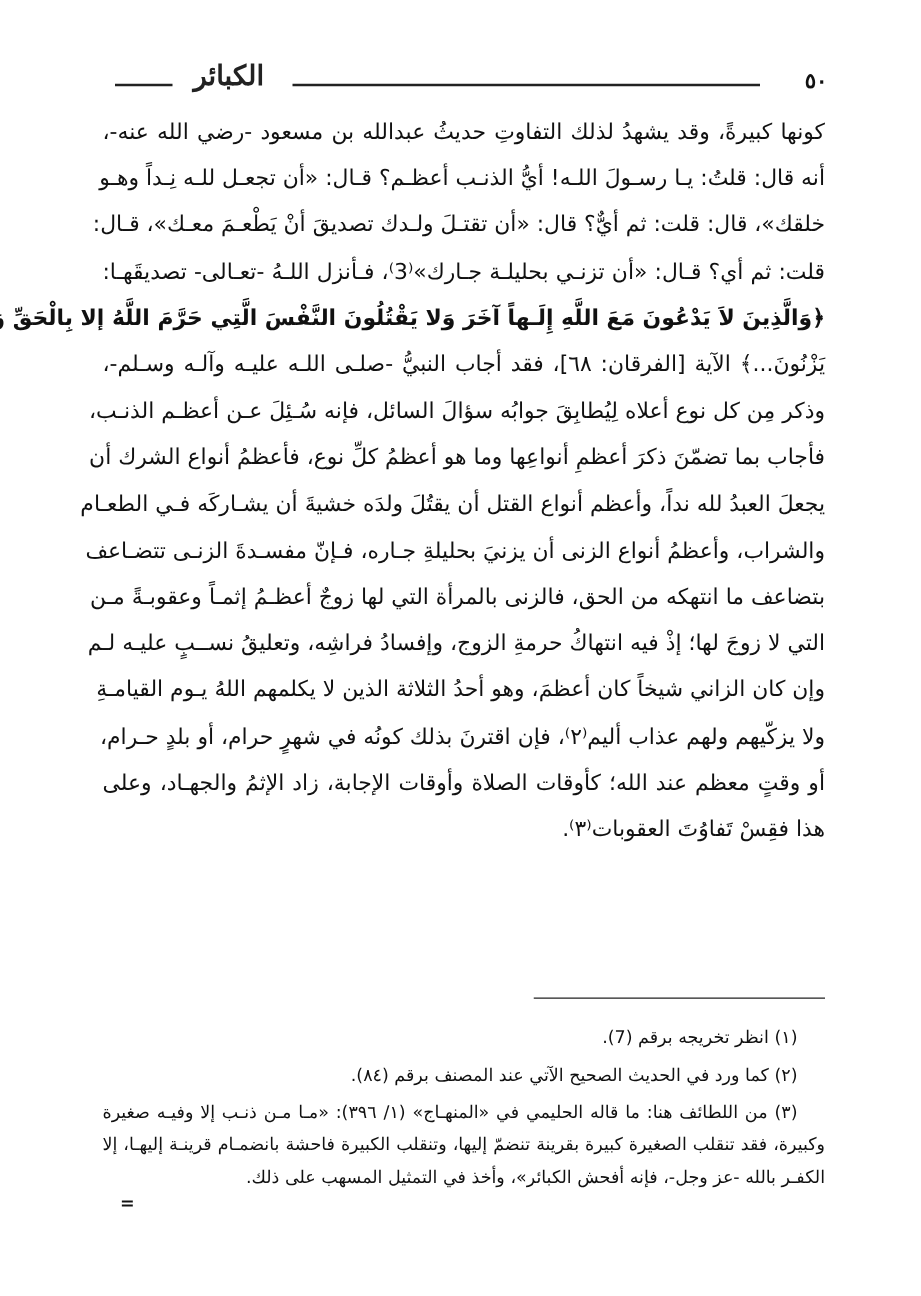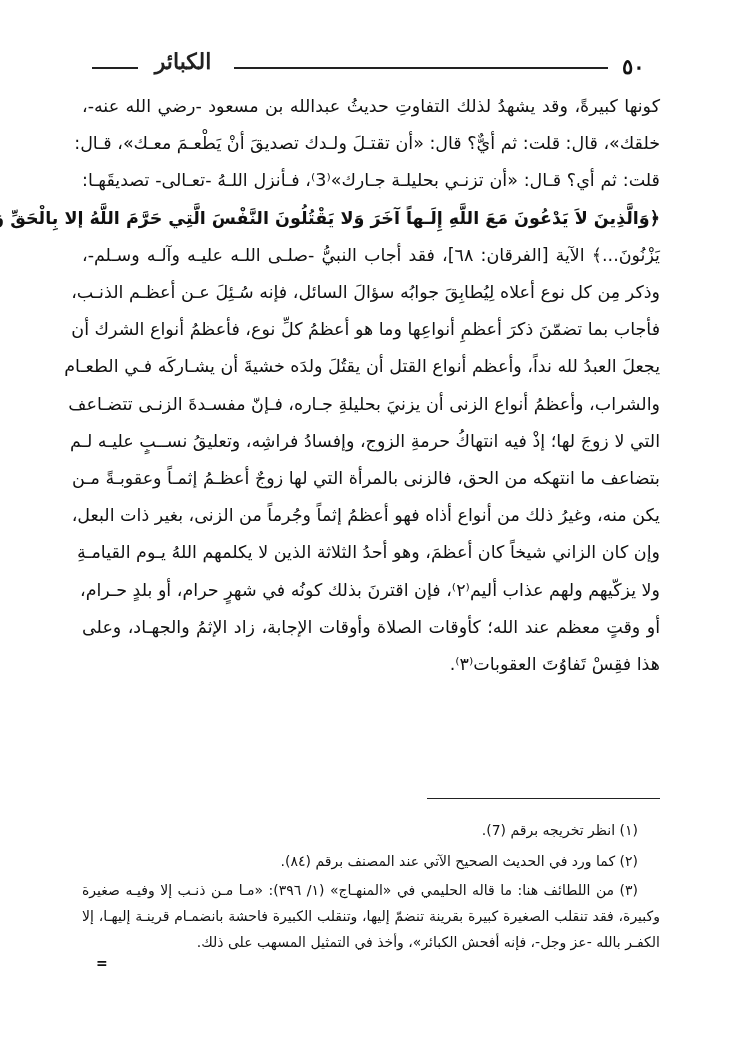--- a/index.html
+++ b/index.html
@@ -56,22 +56,22 @@
     top: 15px;
     width: 374px;
     height: 0;
     border-top: 2px solid #222;
   }
   .page-number {
     position: absolute;
     right: 0;
     top: 2px;
     width: 40px;
-    text-align: left;
-    font-size: 21px;
+    text-align: right;
+    font-size: 17px;
     font-weight: bold;
     direction: rtl;
   }
   
   .body-text {
     position: absolute;
     top: 88px;
     left: 82px;
     width: 578px;
     direction: rtl;
@@ -137,31 +137,31 @@
 
   <div class="running-header">
     <div class="header-dash-left"></div>
     <div class="header-title">الكبائر</div>
     <div class="header-rule"></div>
     <div class="page-number">٥٠</div>
   </div>
 
   <div class="body-text">
     <span class="line">كونها كبيرةً، وقد يشهدُ لذلك التفاوتِ حديثُ عبدالله بن مسعود -رضي الله عنه-،</span>
+    <span class="line">أنه قال: قلتُ: يـا رسـولَ اللـه! أيُّ الذنـب أعظـم؟ قـال: «أن تجعـل للـه نِـداً وهـو</span>
     <span class="line">خلقك»، قال: قلت: ثم أيٌّ؟ قال: «أن تقتـلَ ولـدك تصديقَ أنْ يَطْعـمَ معـك»، قـال:</span>
     <span class="line">قلت: ثم أي؟ قـال: «أن تزنـي بحليلـة جـارك»⁽3⁾، فـأنزل اللـهُ -تعـالى- تصديقَهـا:</span>
     <span class="line quran">﴿وَالَّذِينَ لاَ يَدْعُونَ مَعَ اللَّهِ إِلَـهاً آخَرَ وَلا يَقْتُلُونَ النَّفْسَ الَّتِي حَرَّمَ اللَّهُ إلا بِالْحَقِّ وَلا</span>
     <span class="line">يَزْنُونَ...﴾ الآية [الفرقان: ٦٨]، فقد أجاب النبيُّ -صلـى اللـه عليـه وآلـه وسـلم-،</span>
     <span class="line">وذكر مِن كل نوع أعلاه لِيُطابِقَ جوابُه سؤالَ السائل، فإنه سُـئِلَ عـن أعظـم الذنـب،</span>
     <span class="line">فأجاب بما تضمّنَ ذكرَ أعظمِ أنواعِها وما هو أعظمُ كلِّ نوع، فأعظمُ أنواع الشرك أن</span>
     <span class="line">يجعلَ العبدُ لله نداً، وأعظم أنواع القتل أن يقتُلَ ولدَه خشيةَ أن يشـاركَه فـي الطعـام</span>
     <span class="line">والشراب، وأعظمُ أنواع الزنى أن يزنيَ بحليلةِ جـاره، فـإنّ مفسـدةَ الزنـى تتضـاعف</span>
+    <span class="line">بتضاعف ما انتهكه من الحق، فالزنى بالمرأة التي لها زوجٌ أعظـمُ إثمـاً وعقوبـةً مـن</span>
     <span class="line">التي لا زوجَ لها؛ إذْ فيه انتهاكُ حرمةِ الزوج، وإفسادُ فراشِه، وتعليقُ نســبٍ عليـه لـم</span>
-    <span class="line">بتضاعف ما انتهكه من الحق، فالزنى بالمرأة التي لها زوجٌ أعظـمُ إثمـاً وعقوبـةً مـن</span>
-    <span class="line">يكن منه، وغيرُ ذلك من أنواع أذاه فهو أعظمُ إثماً وجُرماً من الزنى، بغير ذات البعل،</span>
     <span class="line">وإن كان الزاني شيخاً كان أعظمَ، وهو أحدُ الثلاثة الذين لا يكلمهم اللهُ يـوم القيامـةِ</span>
     <span class="line">ولا يزكّيهم ولهم عذاب أليم⁽٢⁾، فإن اقترنَ بذلك كونُه في شهرٍ حرام، أو بلدٍ حـرام،</span>
     <span class="line">أو وقتٍ معظم عند الله؛ كأوقات الصلاة وأوقات الإجابة، زاد الإثمُ والجهـاد، وعلى</span>
     <span class="line last">هذا فقِسْ تَفاوُتَ العقوبات⁽٣⁾.</span>
   </div>
 
   <div class="footnote-rule"></div>
 
   <div class="footnotes">
     <span class="footnote">(١) انظر تخريجه برقم (7).</span>

